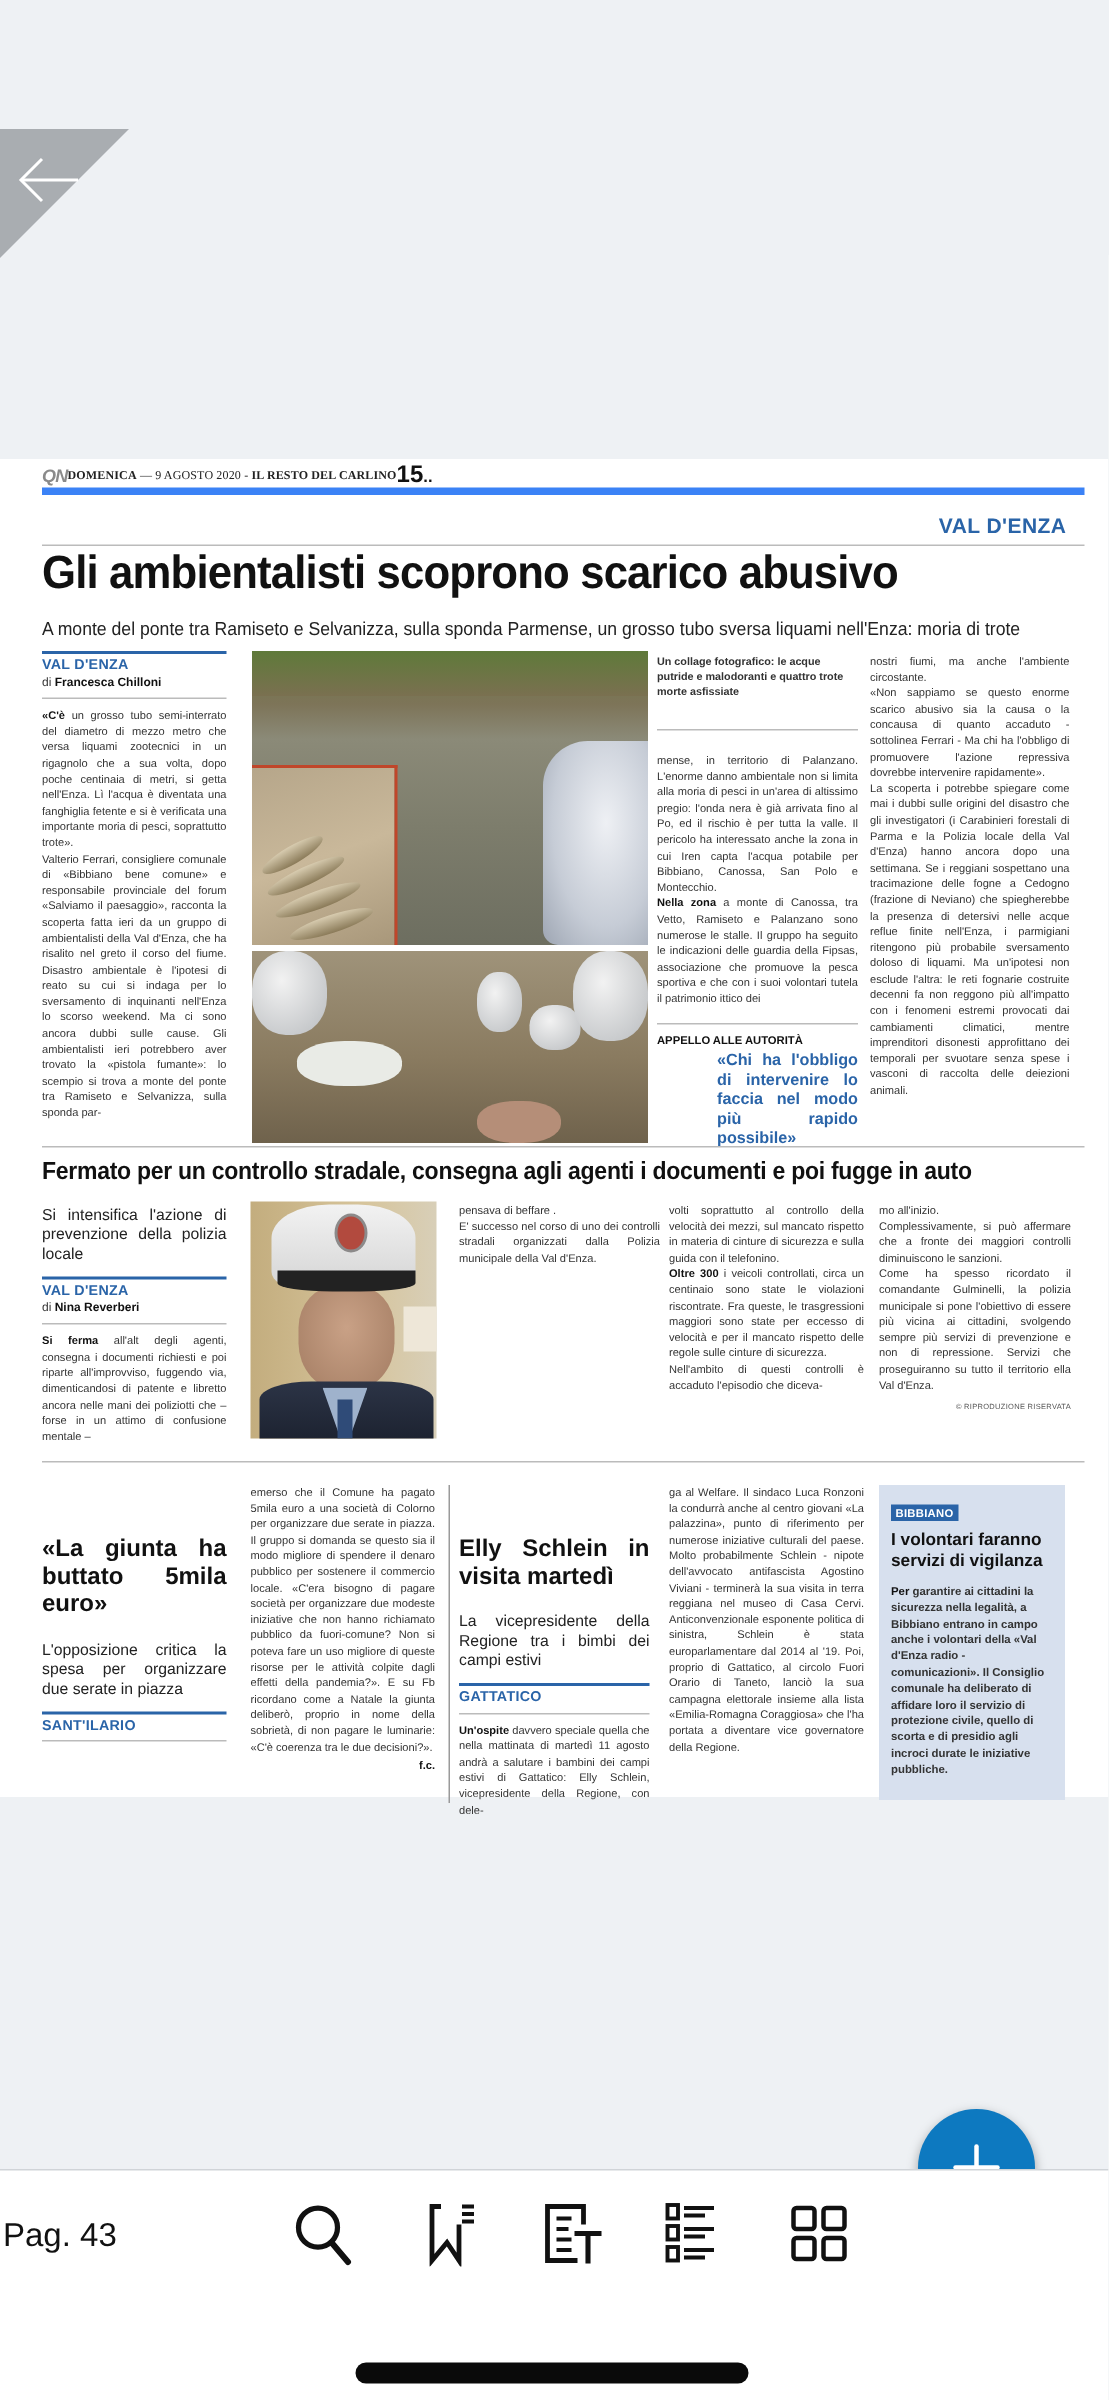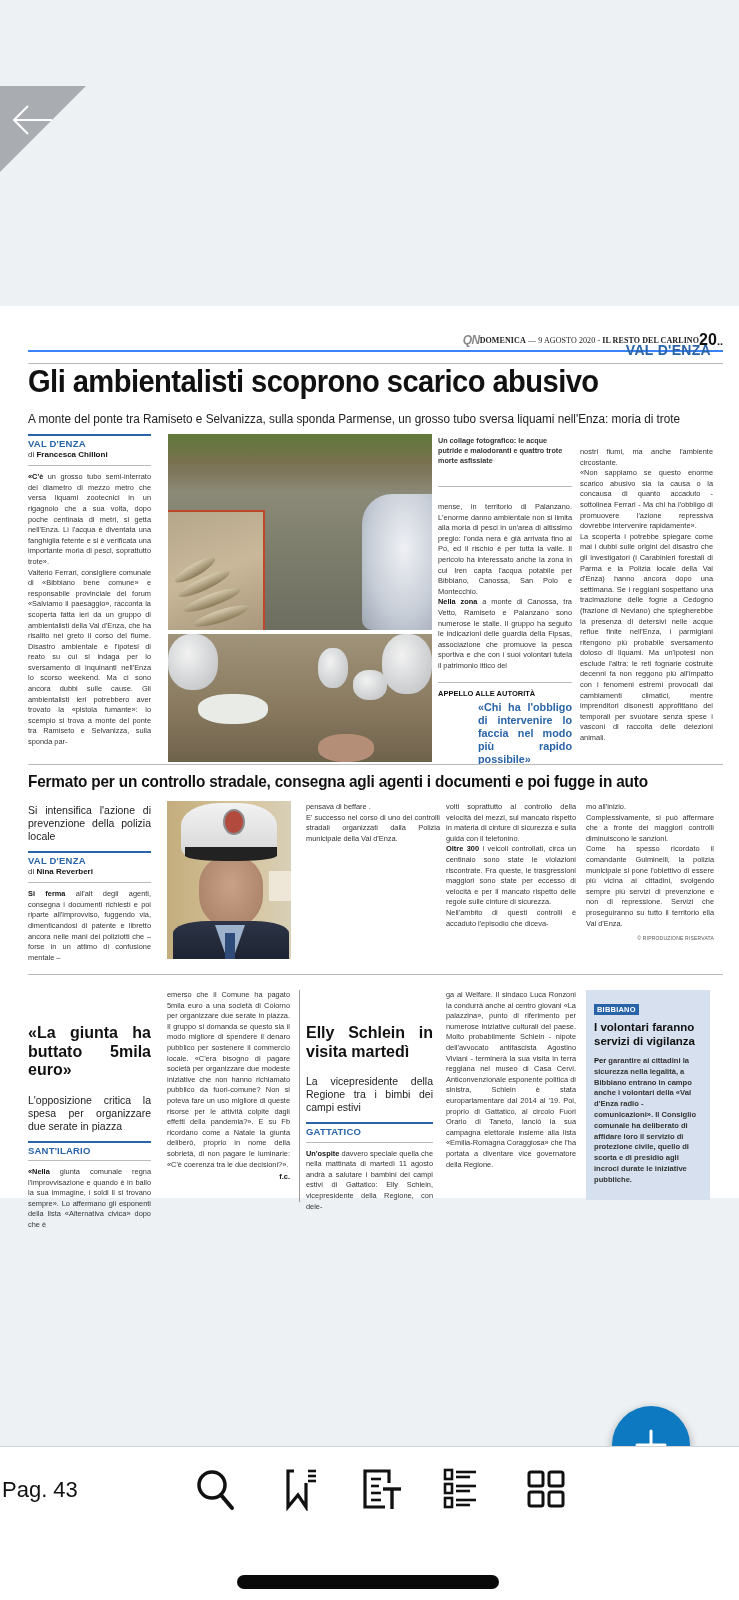--- a/index.html
+++ b/index.html
@@ -5,21 +5,21 @@
   * { box-sizing: border-box; margin: 0; padding: 0; }
   html, body { width: 739px; height: 1600px; overflow: hidden; background: #eef1f4; font-family: "Liberation Sans", sans-serif; color: #1a1a1a; }
   .screen { position: relative; width: 739px; height: 1600px; }
 
   
   .back-corner { position: absolute; left: 0; top: 86px; width: 88px; height: 88px; }
   .back-corner svg { display: block; }
 
   
   .paper { position: absolute; left: 0; top: 306px; width: 739px; height: 892px; background: #fff; }
-  .masthead { position: absolute; left: 28px; right: 16px; top: 24px; height: 22px; border-bottom: 2px solid #3b82f6; display: flex; align-items: center; justify-content: flex-end; }
+  .masthead { position: absolute; left: 28px; right: 16px; top: 2px; height: 22px; border-bottom: 5px solid #3b82f6; display: flex; align-items: center; justify-content: flex-start; }
   .qn-logo { font-family: "Liberation Sans", sans-serif; font-weight: 900; font-size: 12px; color: #8a8a8a; letter-spacing: -0.5px; font-style: italic; }
   .dateline { font-size: 8px; font-family: Liberation Serif, serif; color: #222; letter-spacing: .1px; }
   .dateline b { font-weight: 700; }
   .pagenum { font-size: 16px; font-weight: 900; color: #111; }
   .section-label { position: absolute; right: 28px; top: 36px; font-size: 14px; font-weight: 900; color: #2a64a8; letter-spacing: .3px; }
   .section-rule { position: absolute; left: 28px; right: 16px; top: 57px; border-top: 1px solid #bbb; }
   .headline1 { position: absolute; left: 28px; top: 58px; font-size: 31px; font-weight: 900; color: #111; letter-spacing: -0.6px; font-family: "Liberation Sans", sans-serif; transform: scaleX(0.94); transform-origin: left; white-space: nowrap; }
   .deck1 { position: absolute; left: 28px; top: 106px; font-size: 12.5px; color: #222; white-space: nowrap; transform: scaleX(0.94); transform-origin: left; }
 
   .col { position: absolute; font-size: 7.4px; line-height: 10.6px; color: #333; text-align: justify; }
@@ -90,21 +90,21 @@
 
     <div class="masthead">
       <span class="qn-logo">QN</span>
       <span class="dateline">
         <b>DOMENICA</b>
         <span>—</span>
         <span>9 AGOSTO 2020</span>
         <span>-</span>
         <b>IL RESTO DEL CARLINO</b>
       </span>
-      <span class="pagenum"><span>20</span><span style="font-size:11px">..</span></span>
+      <span class="pagenum"><span>15</span><span style="font-size:11px">..</span></span>
     </div>
     <div class="section-label">VAL D'ENZA</div>
     <div class="section-rule"></div>
 
     <h1 class="headline1">Gli ambientalisti scoprono scarico abusivo</h1>
     <div class="deck1">A monte del ponte tra Ramiseto e Selvanizza, sulla sponda Parmense, un grosso tubo sversa liquami nell'Enza: moria di trote</div>
 
     <div class="col" style="left:28px; top:128px; width:123px;">
       <div class="topic-rule"></div>
       <div class="loc">VAL D'ENZA</div>
@@ -138,21 +138,21 @@
     <div class="caption1">Un collage fotografico: le acque putride e malodoranti e quattro trote morte asfissiate</div>
     <div class="caption-rule"></div>
     <div class="col" style="left:438px; top:196px; width:134px;">
       <p>mense, in territorio di Palanzano. L'enorme danno ambientale non si limita alla moria di pesci in un'area di altissimo pregio: l'onda nera è già arrivata fino al Po, ed il rischio è per tutta la valle. Il pericolo ha interessato anche la zona in cui Iren capta l'acqua potabile per Bibbiano, Canossa, San Polo e Montecchio.</p>
       <p><b>Nella zona</b><span> a monte di Canossa, tra Vetto, Ramiseto e Palanzano sono numerose le stalle. Il gruppo ha seguito le indicazioni delle guardia della Fipsas, associazione che promuove la pesca sportiva e che con i suoi volontari tutela il patrimonio ittico dei</span></p>
       <div class="thin-rule" style="margin:10px 0 6px;"></div>
       <div class="pullquote-label">APPELLO ALLE AUTORITÀ</div>
       <div class="pullquote">«Chi ha l'obbligo di intervenire lo faccia nel modo più rapido possibile»</div>
     </div>
 
-    <div class="col" style="left:580px; top:130px; width:133px;margin-top:11px;">
+    <div class="col" style="left:580px; top:130px; width:133px;">
       <p>nostri fiumi, ma anche l'ambiente circostante.</p>
       <p>«Non sappiamo se questo enorme scarico abusivo sia la causa o la concausa di quanto accaduto - sottolinea Ferrari - Ma chi ha l'obbligo di promuovere l'azione repressiva dovrebbe intervenire rapidamente».</p>
       <p>La scoperta i potrebbe spiegare come mai i dubbi sulle origini del disastro che gli investigatori (i Carabinieri forestali di Parma e la Polizia locale della Val d'Enza) hanno ancora dopo una settimana. Se i reggiani sospettano una tracimazione delle fogne a Cedogno (frazione di Neviano) che spiegherebbe la presenza di detersivi nelle acque reflue finite nell'Enza, i parmigiani ritengono più probabile sversamento doloso di liquami. Ma un'ipotesi non esclude l'altra: le reti fognarie costruite decenni fa non reggono più all'impatto con i fenomeni estremi provocati dai cambiamenti climatici, mentre imprenditori disonesti approfittano dei temporali per svuotare senza spese i vasconi di raccolta delle deiezioni animali.</p>
     </div>
 
     <div class="hr-full" style="top:458px;"></div>
 
     <h2 class="headline2">Fermato per un controllo stradale, consegna agli agenti i documenti e poi fugge in auto</h2>
 
     <div class="col" style="left:28px; top:498px; width:123px;">
@@ -193,21 +193,20 @@
     </div>
 
     <div class="hr-full" style="top:668px;"></div>
 
     <div class="col" style="left:28px; top:684px; width:123px;">
       <div class="headline3">«La giunta ha buttato 5mila euro»</div>
       <div class="kicker">L'opposizione critica la spesa per organizzare due serate in piazza</div>
       <div class="topic-rule"></div>
       <div class="loc">SANT'ILARIO</div>
       <div class="thin-rule"></div>
-      <p><b>«Nella</b><span> giunta comunale regna l'improvvisazione e quando è in ballo la sua immagine, i soldi li si trovano sempre». Lo affermano gli esponenti della lista «Alternativa civica» dopo che è</span></p>
     </div>
     <div class="col" style="left:167px; top:684px; width:123px;">
       <p>emerso che il Comune ha pagato 5mila euro a una società di Colorno per organizzare due serate in piazza. Il gruppo si domanda se questo sia il modo migliore di spendere il denaro pubblico per sostenere il commercio locale. «C'era bisogno di pagare società per organizzare due modeste iniziative che non hanno richiamato pubblico da fuori-comune? Non si poteva fare un uso migliore di queste risorse per le attività colpite dagli effetti della pandemia?». E su Fb ricordano come a Natale la giunta deliberò, proprio in nome della sobrietà, di non pagare le luminarie: «C'è coerenza tra le due decisioni?».</p>
       <div class="sig">f.c.</div>
     </div>
 
     <div class="vrule" style="left:299px; top:684px; height:212px;"></div>
 
     <div class="col" style="left:306px; top:684px; width:127px;">
       <div class="headline3">Elly Schlein in visita martedì</div>

